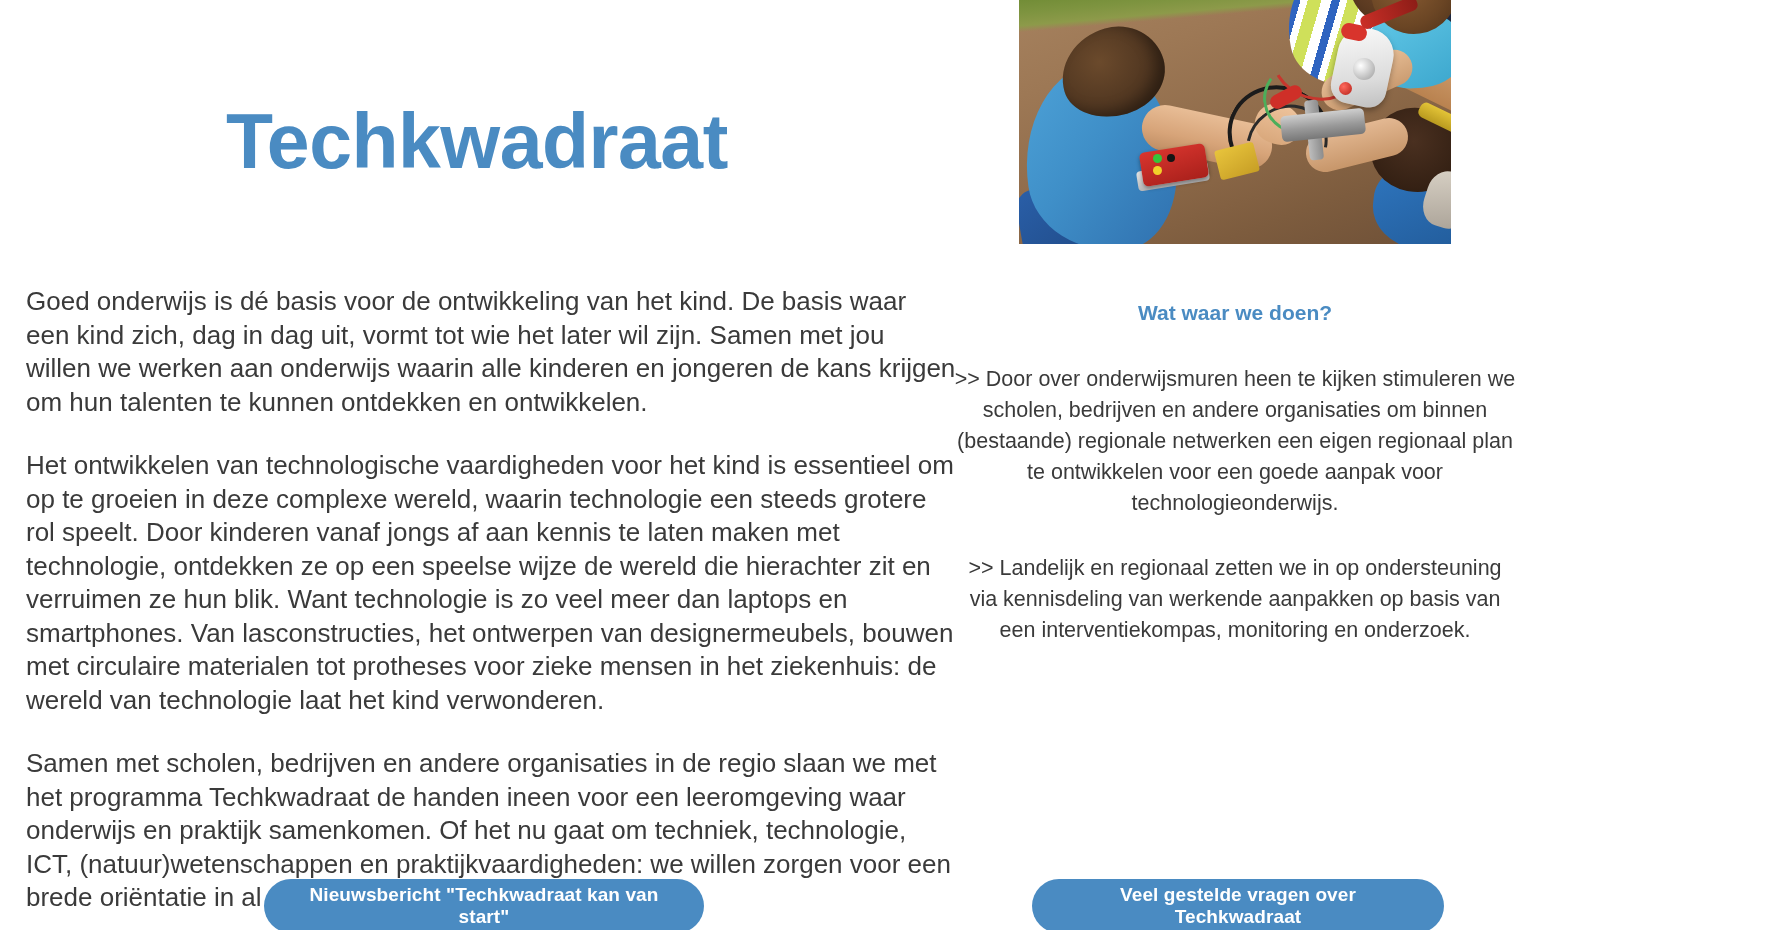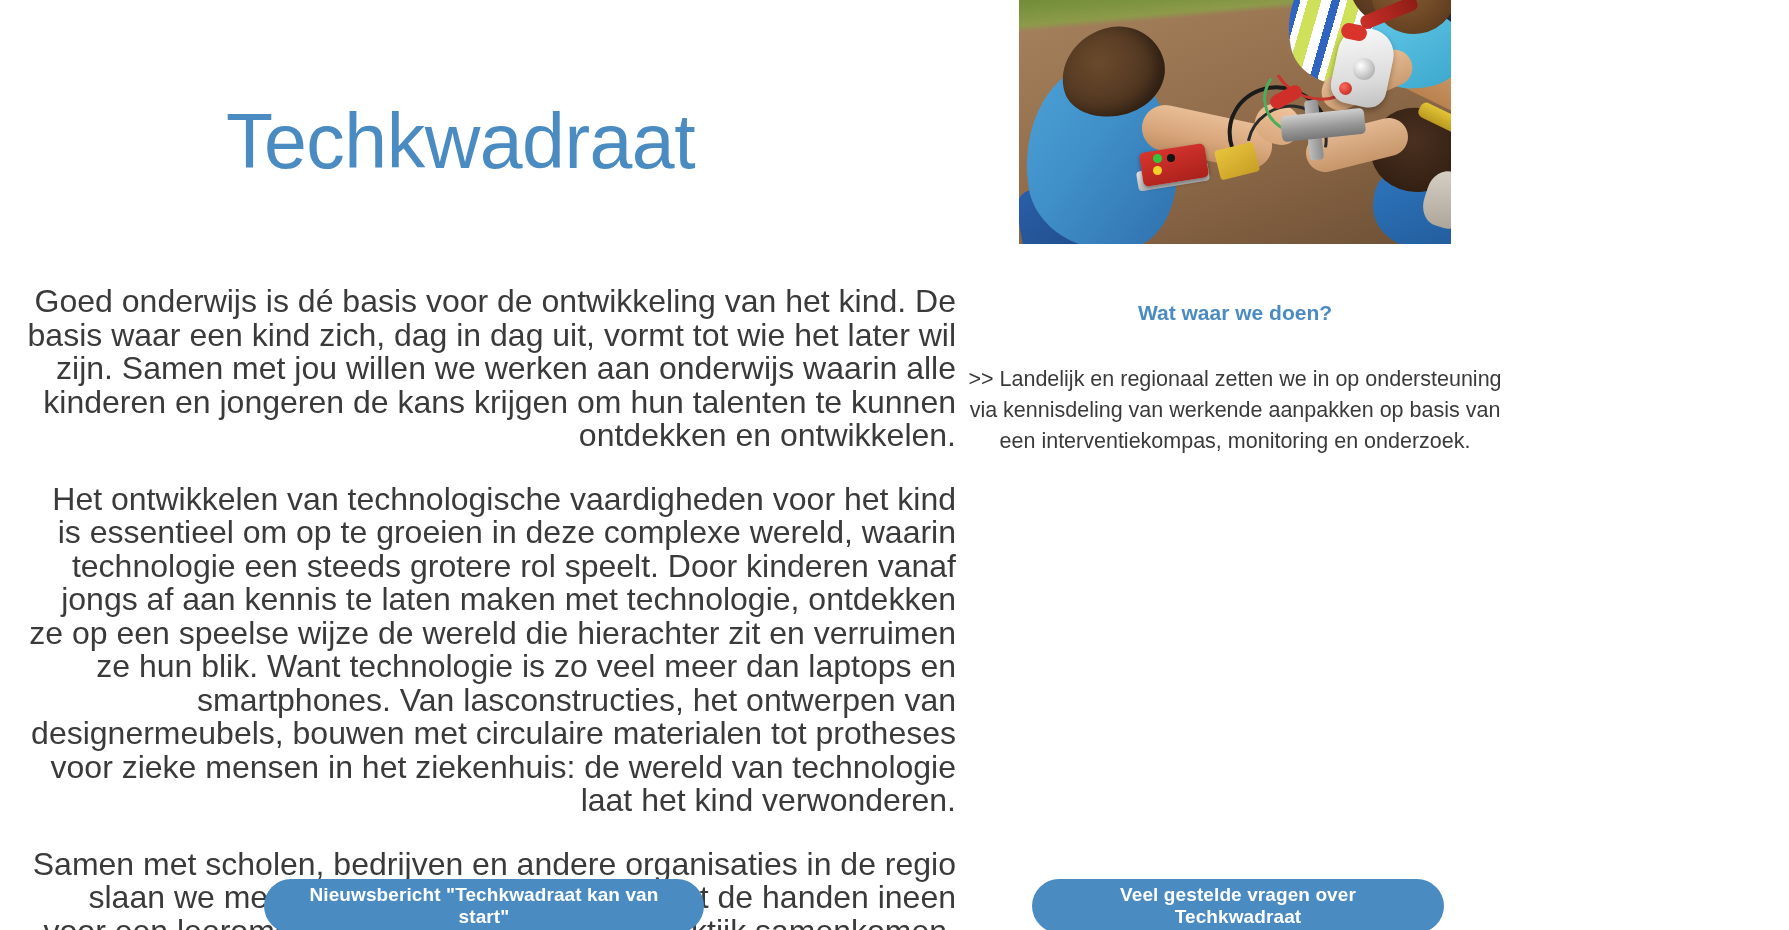--- a/index.html
+++ b/index.html
@@ -21,39 +21,39 @@
     height: 930px;
   }
 
   
   .title {
     position: absolute;
     left: 226px;
     top: 44px;
     font-size: 77px;
     line-height: 90px;
-    font-weight: normal;
+    font-weight: bold;
     color: #4a8bc2;
     letter-spacing: -0.5px;
     white-space: nowrap;
   }
 
   
   .left-col {
     position: absolute;
     left: 26px;
     top: 285px;
     width: 930px;
   }
   .left-col p {
     margin: 0 0 30px 0;
-    font-size: 32px;
+    font-size: 26px;
     line-height: 33.5px;
     color: #3a3a3a;
-    text-align: right;
+    text-align: left;
   }
   .left-col p:last-child { margin-bottom: 0; }
 
   
   .photo-wrap {
     position: absolute;
     left: 1019px;
     top: -34px;
     width: 432px;
     height: 278px;
@@ -386,19 +386,20 @@
   </div>
 
   <div class="left-col">
     <p>Goed onderwijs is dé basis voor de ontwikkeling van het kind. De basis waar een kind zich, dag in dag uit, vormt tot wie het later wil zijn. Samen met jou willen we werken aan onderwijs waarin alle kinderen en jongeren de kans krijgen om hun talenten te kunnen ontdekken en ontwikkelen.</p>
     <p>Het ontwikkelen van technologische vaardigheden voor het kind is essentieel om op te groeien in deze complexe wereld, waarin technologie een steeds grotere rol speelt. Door kinderen vanaf jongs af aan kennis te laten maken met technologie, ontdekken ze op een speelse wijze de wereld die hierachter zit en verruimen ze hun blik. Want technologie is zo veel meer dan laptops en smartphones. Van lasconstructies, het ontwerpen van designermeubels, bouwen met circulaire materialen tot protheses voor zieke mensen in het ziekenhuis: de wereld van technologie laat het kind verwonderen.</p>
     <p>Samen met scholen, bedrijven en andere organisaties in de regio slaan we met het programma Techkwadraat de handen ineen voor een leeromgeving waar onderwijs en praktijk samenkomen. Of het nu gaat om techniek, technologie, ICT, (natuur)wetenschappen en praktijkvaardigheden: we willen zorgen voor een brede oriëntatie in al deze richtingen.</p>
   </div>
 
   <div class="right-col">
     <div class="right-heading">Wat waar we doen?</div>
+    <p class="rtext">&gt;&gt; Door over onderwijsmuren heen te kijken stimuleren we scholen, bedrijven en andere organisaties om binnen (bestaande) regionale netwerken een eigen regionaal plan te ontwikkelen voor een goede aanpak voor technologieonderwijs.</p>
     <p class="rtext">&gt;&gt; Landelijk en regionaal zetten we in op ondersteuning via kennisdeling van werkende aanpakken op basis van een interventiekompas, monitoring en onderzoek.</p>
   </div>
 
   <button class="btn btn-left">Nieuwsbericht "Techkwadraat kan van start"</button>
   <button class="btn btn-right">Veel gestelde vragen over Techkwadraat</button>
 
 </div>
 
 </body></html>

